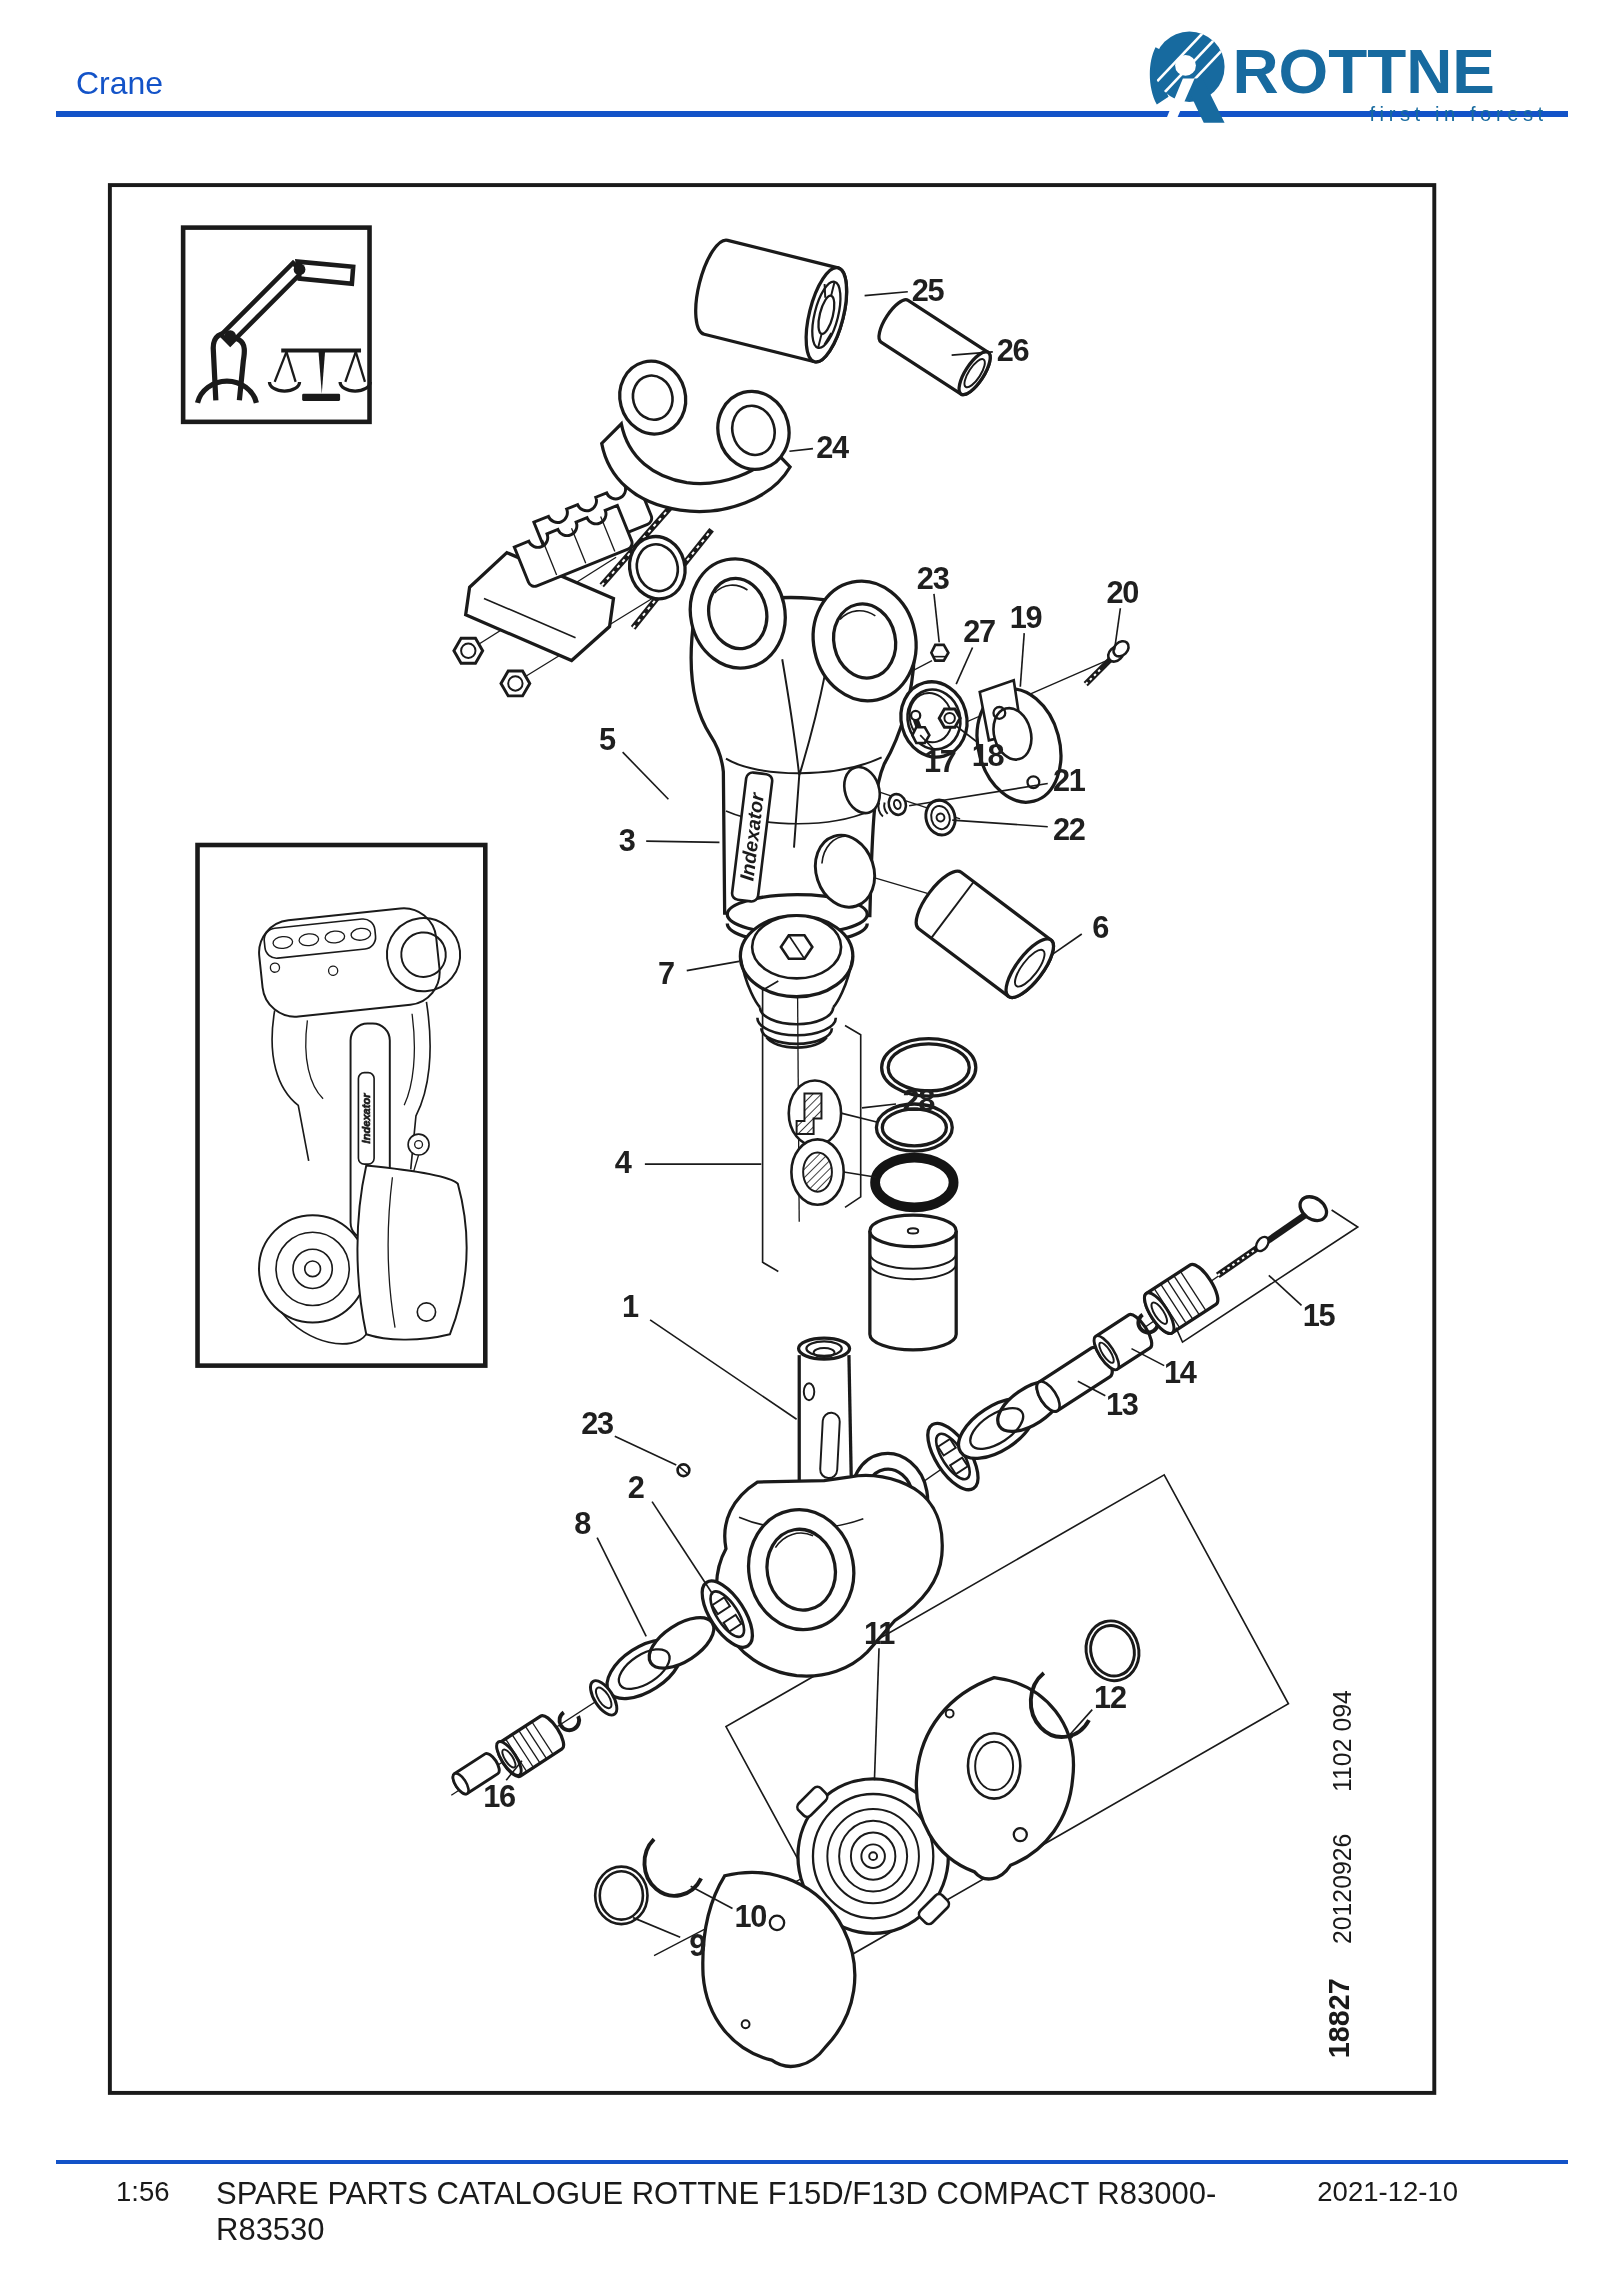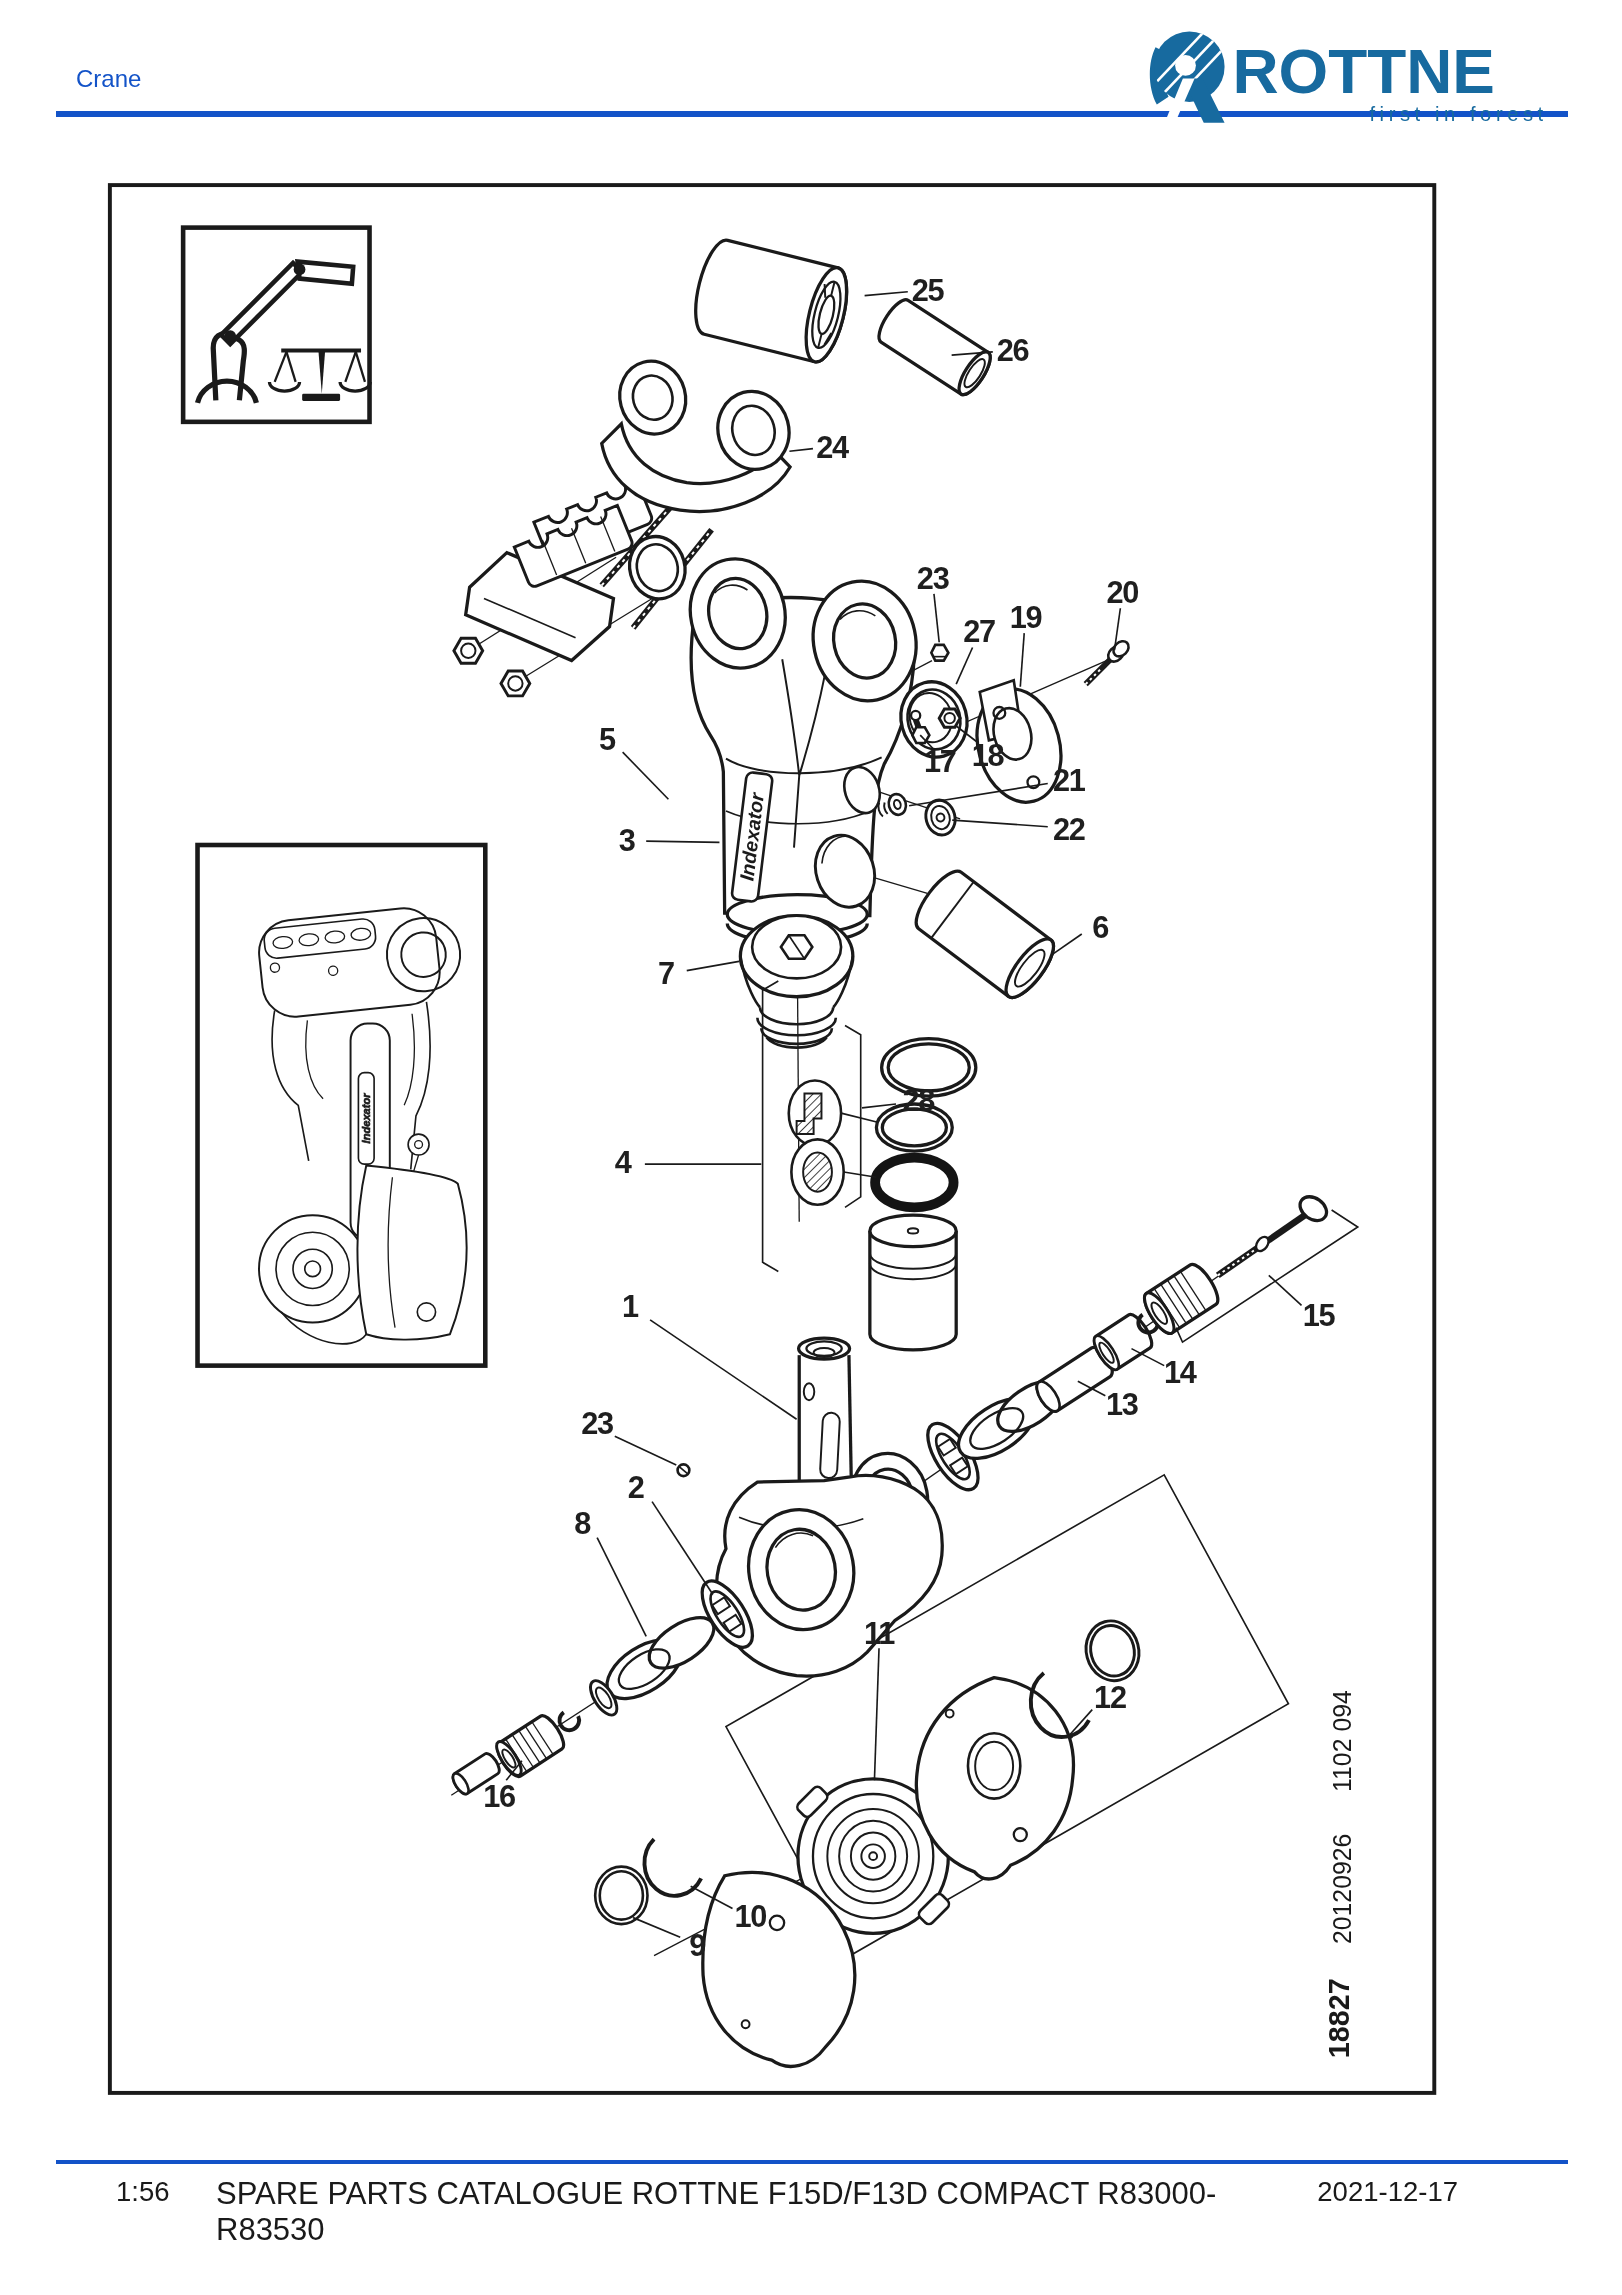--- a/index.html
+++ b/index.html
@@ -1,19 +1,19 @@
 <!DOCTYPE html>
 <html style="font-size:10.5px"><head>
 <meta charset="utf-8">
 <style>
   html,body{margin:0;padding:0;background:#ffffff;}
   body{width:1622px;height:2295px;position:relative;overflow:hidden;
        font-family:"Liberation Sans", sans-serif;color:#1a1a1a;}
   .abs{position:absolute;}
-  #page-title{left:76px;top:65px;font-size:24px;color:#1353c8;}
+  #page-title{left:76px;top:65px;font-size:32px;color:#1353c8;}
   #header-rule{left:56px;top:111px;width:1512px;height:5.9px;background:#1353c8;}
   #footer-rule{left:56px;top:2160px;width:1512px;height:3.9px;background:#1353c8;}
   #footer-time{left:116px;top:2176px;font-size:27.5px;}
   #footer-title{left:216px;top:2176px;width:1066px;text-align:left;font-size:31px;}
   #footer-date{left:1308px;top:2176px;width:150px;text-align:right;font-size:27.5px;}
   #logo-box{left:1148px;top:25px;width:406px;height:101px;}
   svg{display:block;}
   .ln{stroke:#1a1a1a;fill:none;}
   .part{stroke:#1a1a1a;fill:#ffffff;}
   .thin{stroke-width:2.5;}
@@ -523,14 +523,14 @@
     <text class="callout" x="1697" y="2611">12</text>
     <text class="callout" x="763" y="2763">16</text>
     <text class="callout" x="1147" y="2947">10</text>
     <text class="callout" x="1066" y="2991">9</text>
   </g>
 </svg>
 
 <div class="abs" id="footer-rule"></div>
 <div class="abs" id="footer-time">1:56</div>
 <div class="abs" id="footer-title">SPARE PARTS CATALOGUE ROTTNE F15D/F13D COMPACT R83000-R83530</div>
-<div class="abs" id="footer-date">2021-12-17</div>
+<div class="abs" id="footer-date">2021-12-10</div>
 
 
 </body></html>

